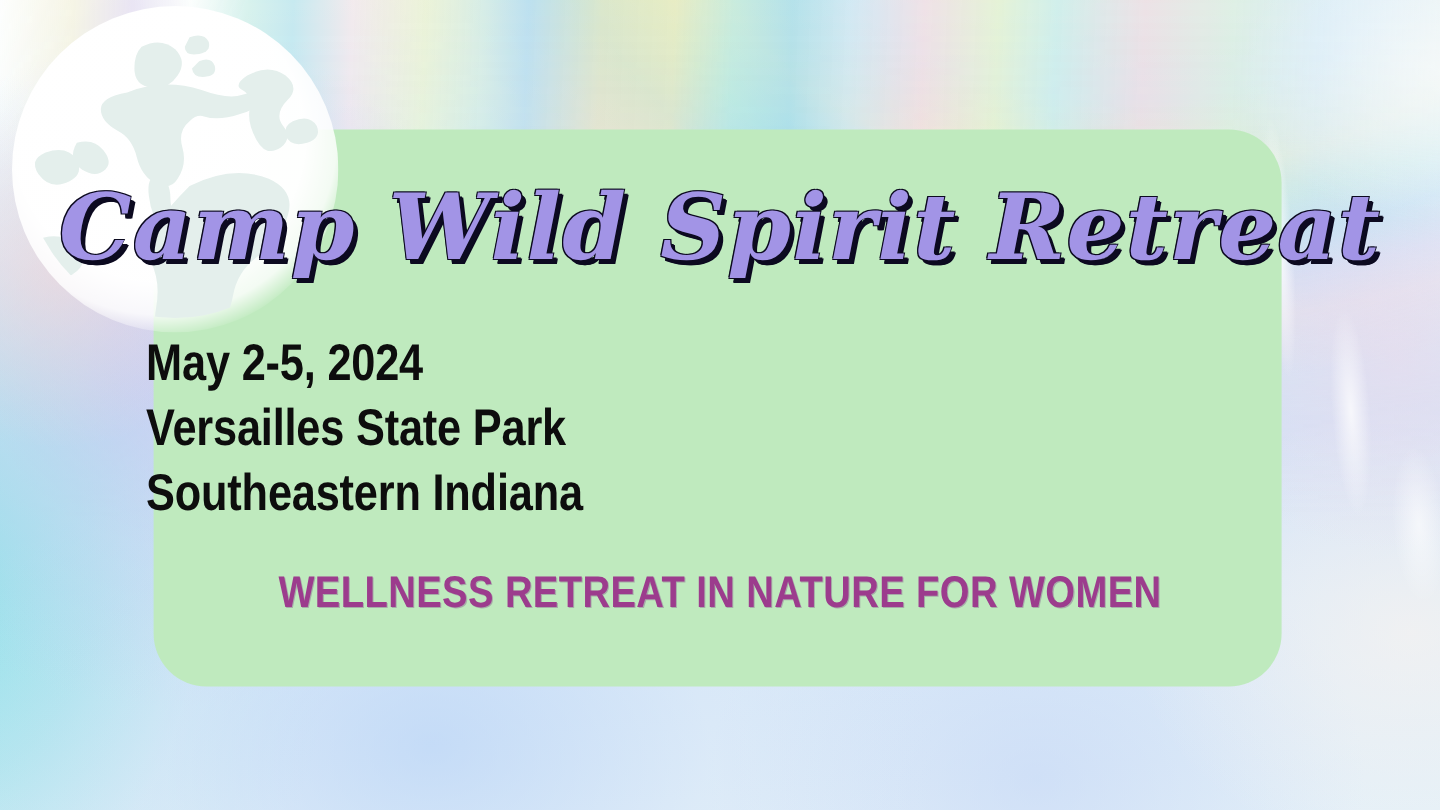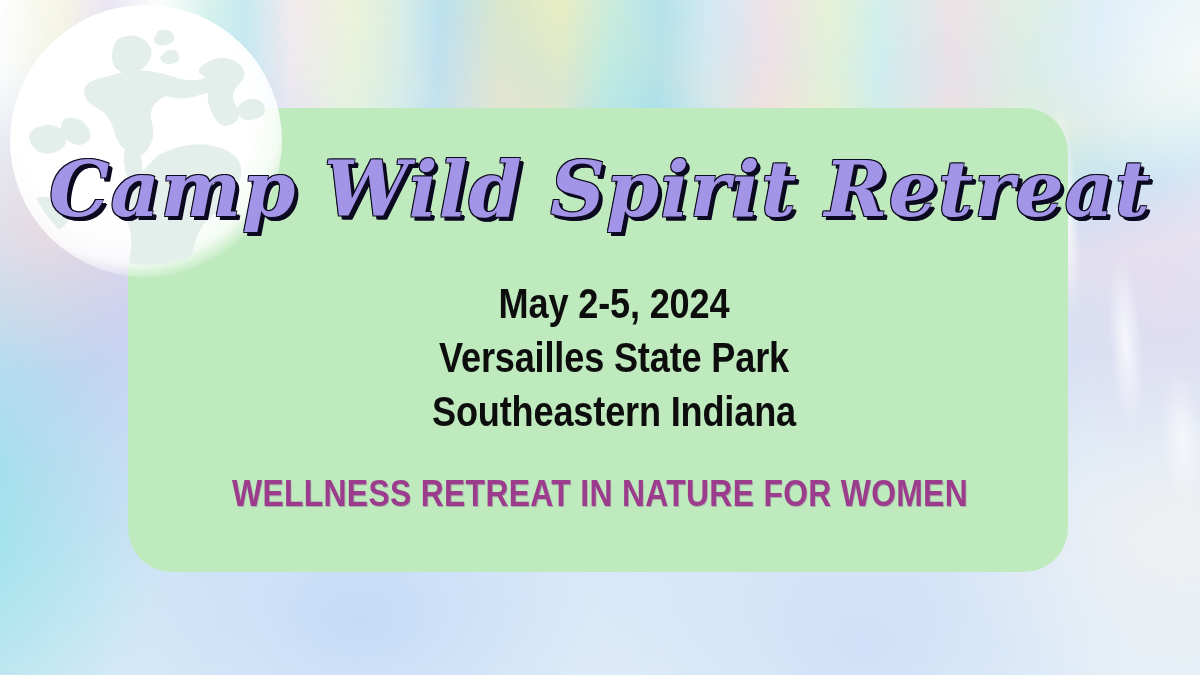--- a/index.html
+++ b/index.html
@@ -174,21 +174,21 @@
       -1px  1px 0 #0c0a20;
     white-space: nowrap;
     line-height: 1;
   }
 
   .details {
     position: absolute;
     left: 0;
     right: 0;
     top: 276px;
-    text-align: center;
+    text-align: left;
     color: #0d0d0d;
     padding-left: 28px;
   }
   .details .line {
     font-family: "Liberation Sans Narrow", "Liberation Sans", sans-serif;
     font-weight: 700;
     font-size: 43px;
     line-height: 54px;
     letter-spacing: -0.2px;
     transform: scaleX(0.84);

